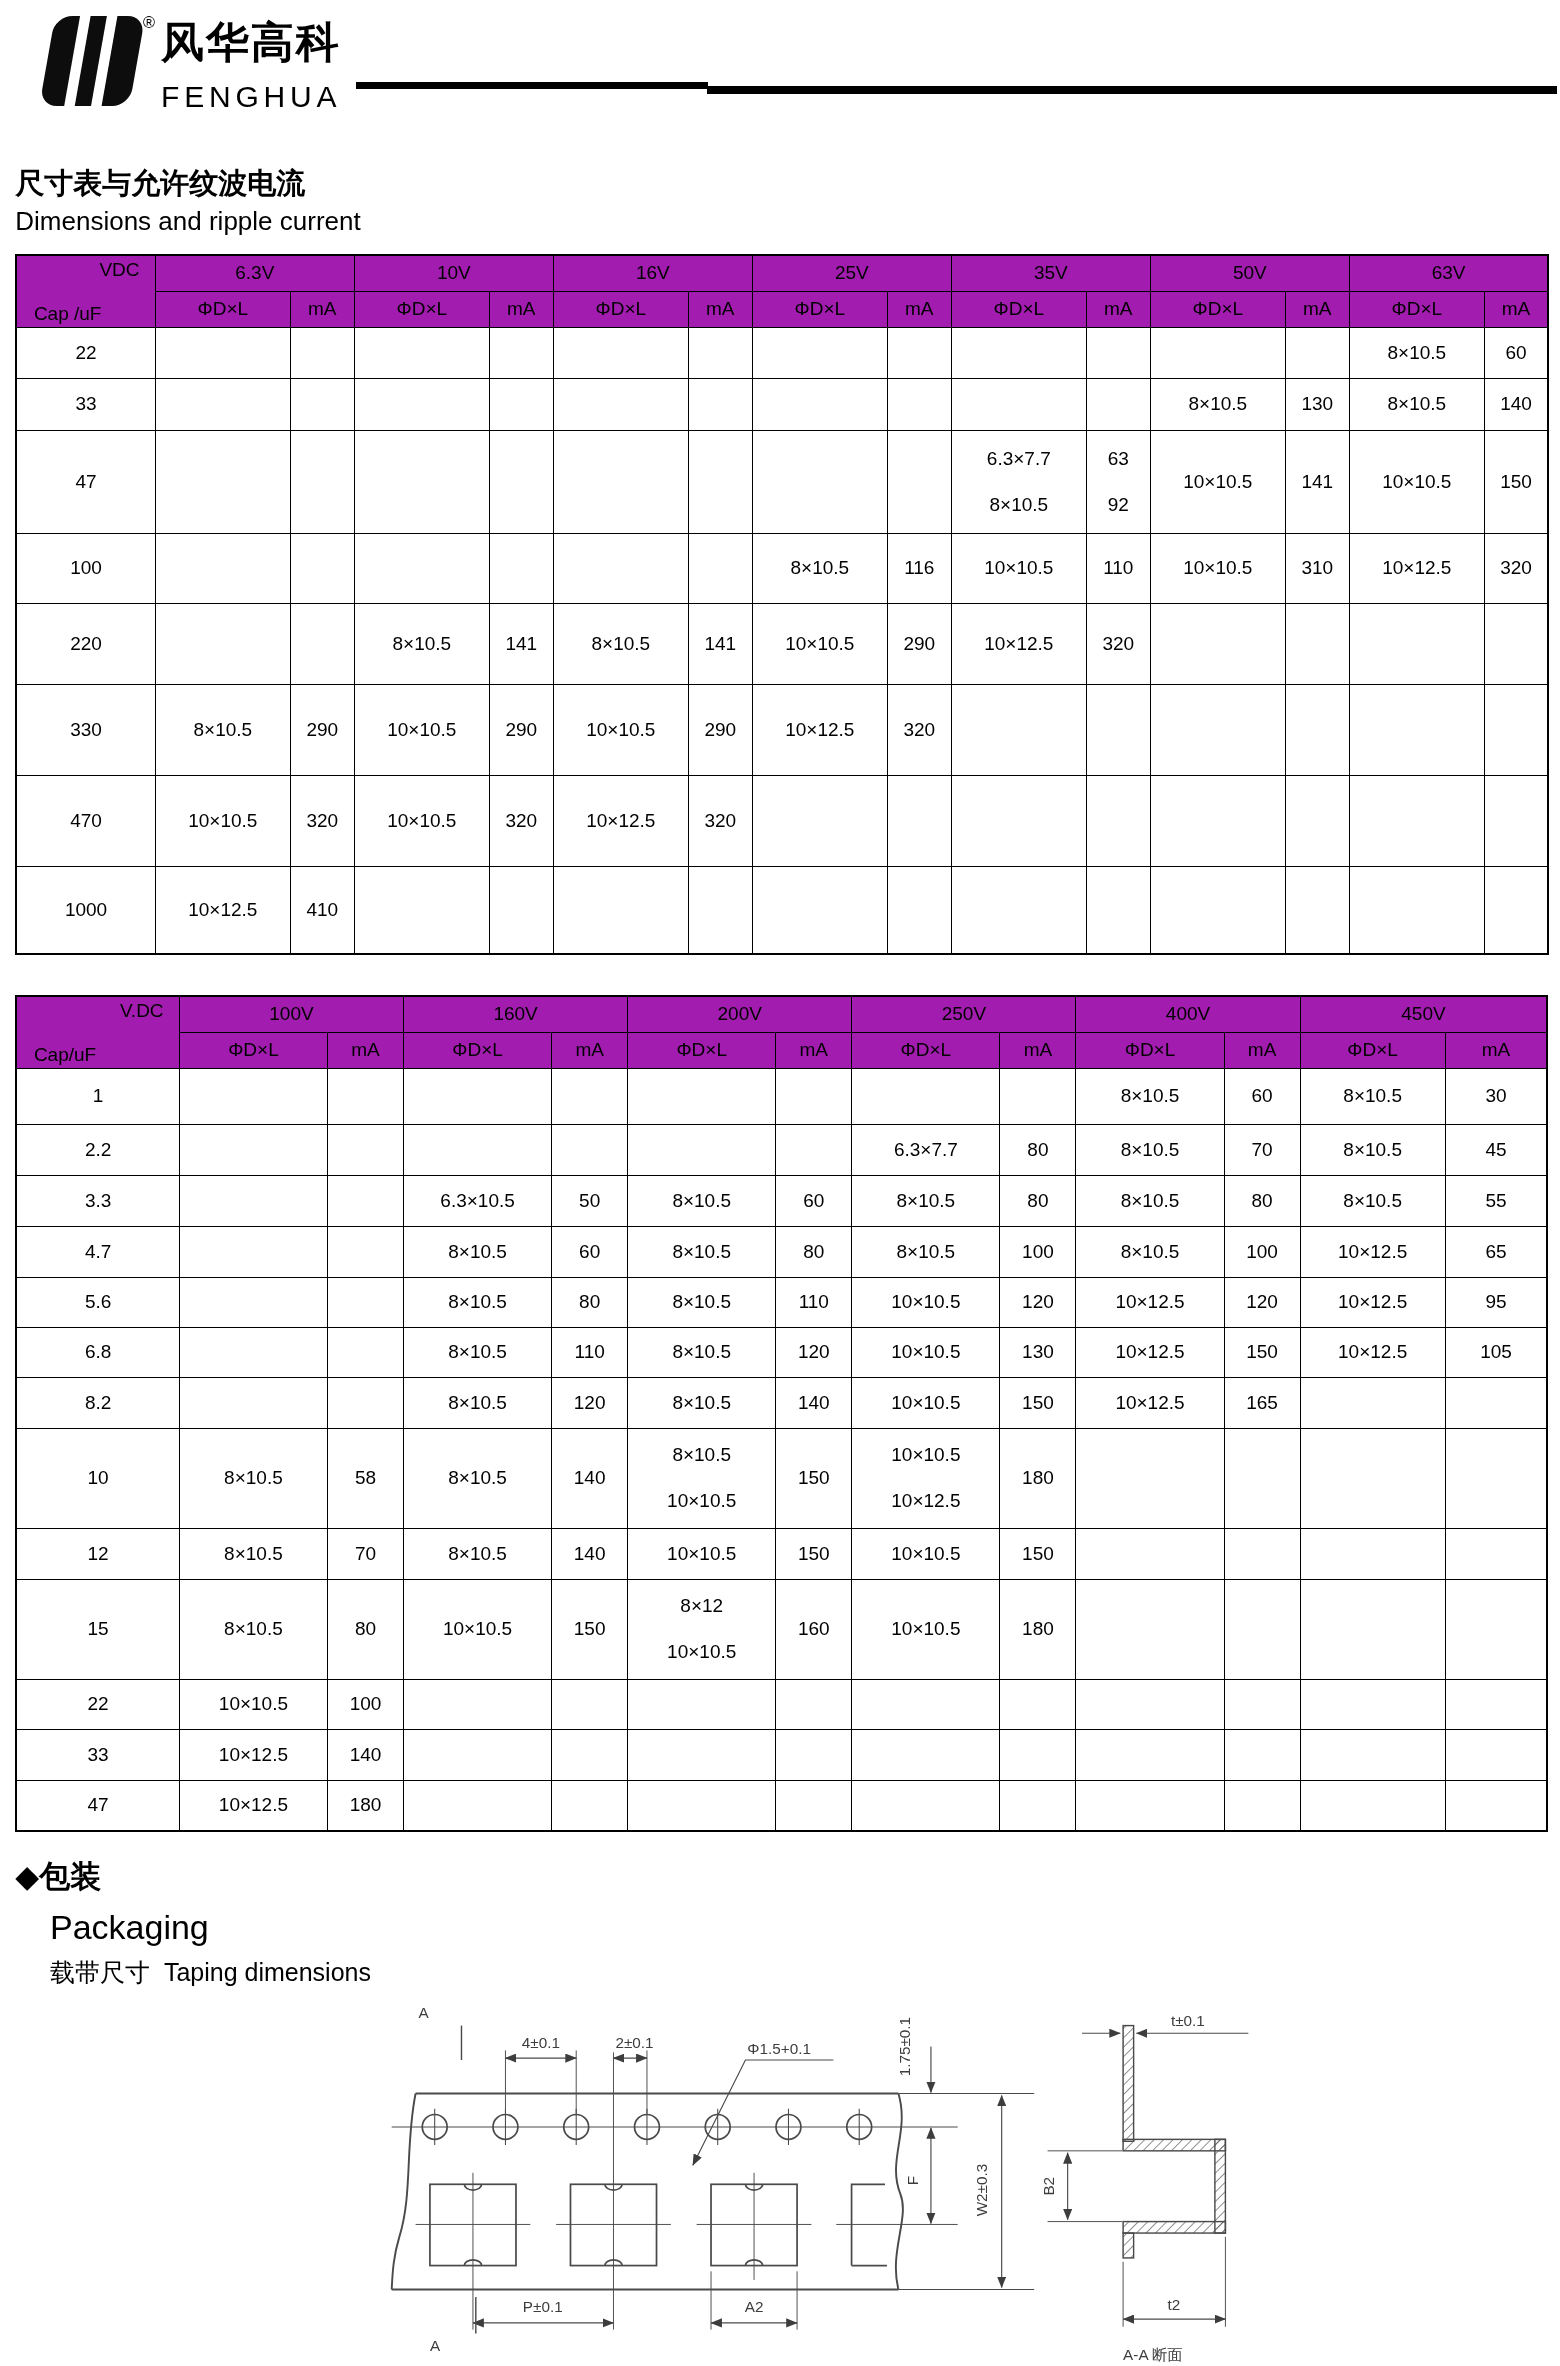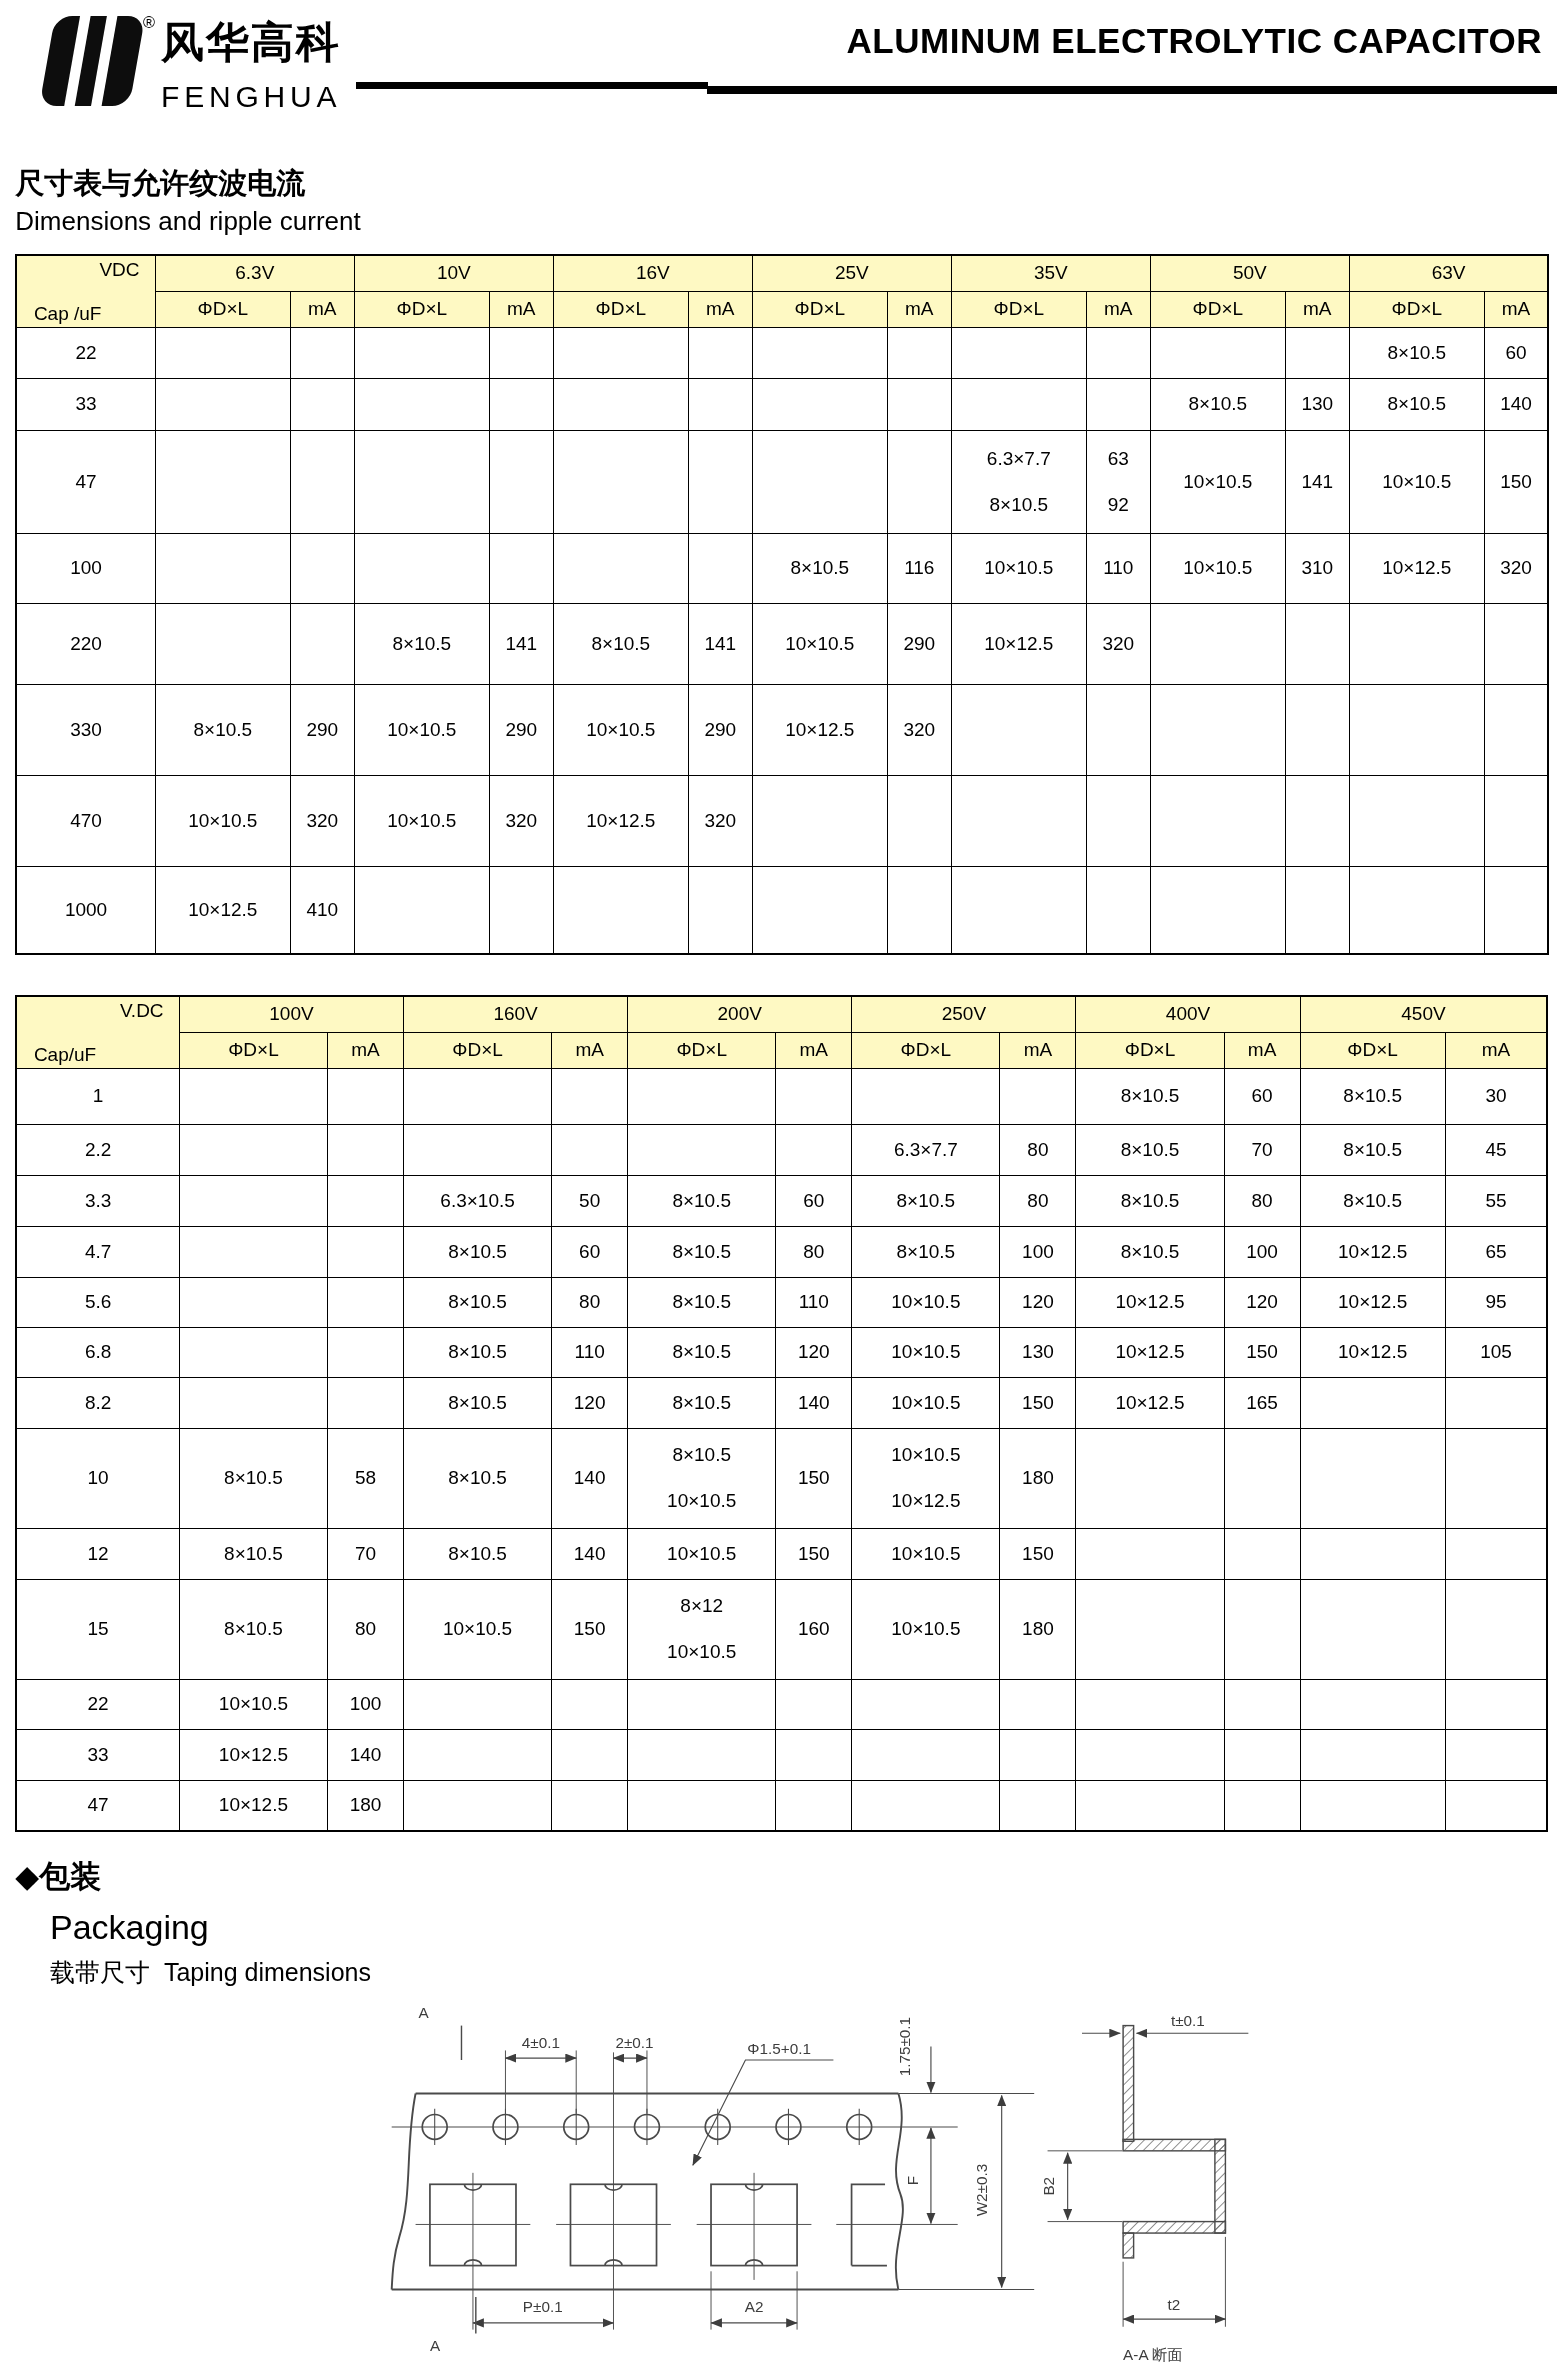--- a/index.html
+++ b/index.html
@@ -22,21 +22,21 @@
   .sec-cn{position:absolute;left:15.3px;top:164px;font-size:29px;font-weight:bold;}
   .sec-en{position:absolute;left:15.3px;top:206px;font-size:26px;}
 
   
   table.data{position:absolute;left:15.3px;border-collapse:collapse;table-layout:fixed;
              border:2.9px solid #000;font-size:19px;}
   #table1{top:254px;width:1530px;}
   #table2{top:995px;width:1533px;}
   table.data th,table.data td{border:1.9px solid #000;text-align:center;vertical-align:middle;
              padding:0;overflow:hidden;font-weight:normal;}
-  table.data thead th{background:#fef9c3;}
+  table.data thead th{background:#a21caf;}
   table.data thead tr{height:36px;}
   th.corner{position:relative;background-color:#d2d2d2;
     background-image:linear-gradient(to bottom right,transparent calc(50% - 1.4px),
       #1a1a1a calc(50% - 1.4px),#1a1a1a calc(50% + 1.4px),transparent calc(50% + 1.4px));}
   .cr-top{position:absolute;top:2.9px;right:15.3px;}
   .cr-bot{position:absolute;bottom:2px;left:9.6px;margin-left:7px;}
   td.multi div{height:46px;display:flex;align-items:center;justify-content:center;}
   #table1 tbody tr:nth-child(1){height:51px}
   #table1 tbody tr:nth-child(2){height:52px}
   #table1 tbody tr:nth-child(3){height:103px}
@@ -77,21 +77,20 @@
       <rect x="40" y="4" width="11" height="94" fill="#fff"></rect>
       <rect x="68" y="4" width="11" height="94" fill="#fff"></rect>
       <path d="M47,30 h40 v11 h-40 z" fill="#fff" opacity="0"></path>
     </g>
   </svg>
   <span class="reg-mark">®</span>
   <div class="brand">
     <div class="brand-cn">风华高科</div>
     <div class="brand-en">FENGHUA</div>
   </div>
-  <h1 class="doc-title">ALUMINUM ELECTROLYTIC CAPACITOR</h1>
   <div class="rule rule-left"></div>
   <div class="rule rule-right"></div>
 
   <div class="sec-cn">尺寸表与允许纹波电流</div>
   <div class="sec-en">Dimensions and ripple current</div>
 
   <table class="data" id="table1">
     <colgroup>
       <col style="width:139px">
       <col style="width:135px">

